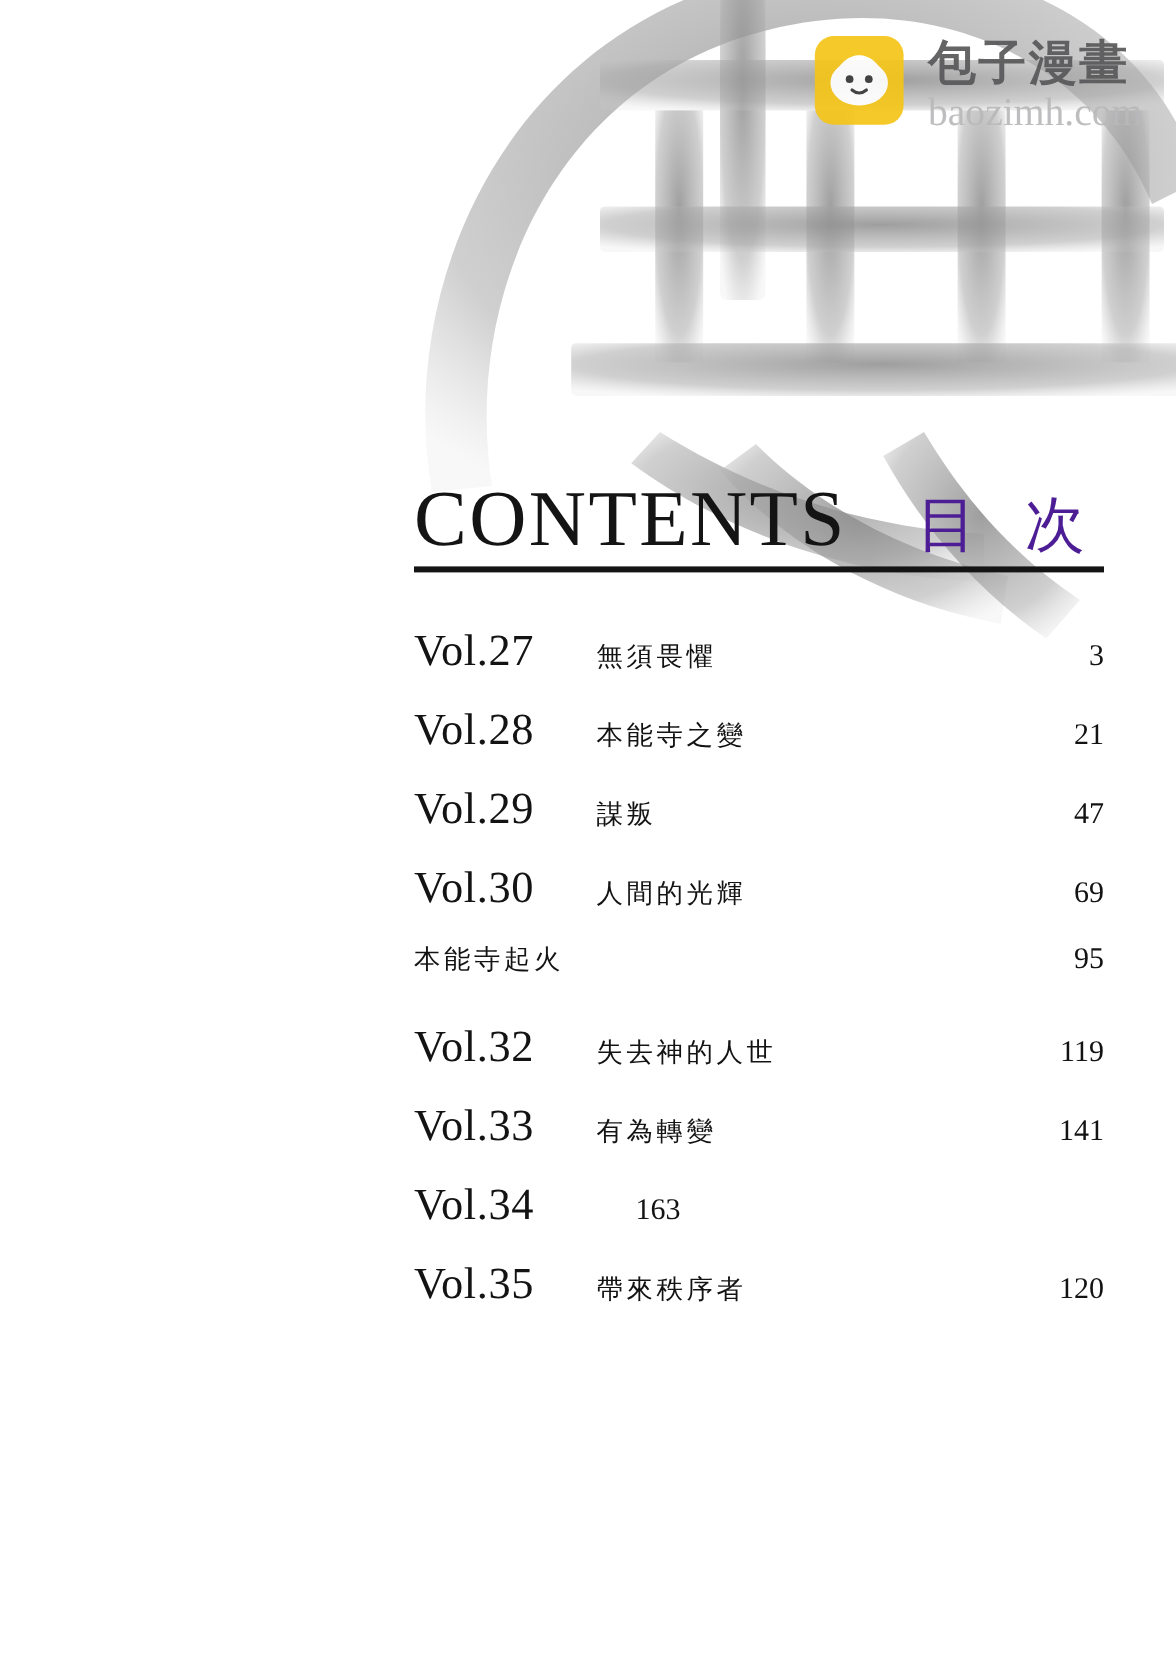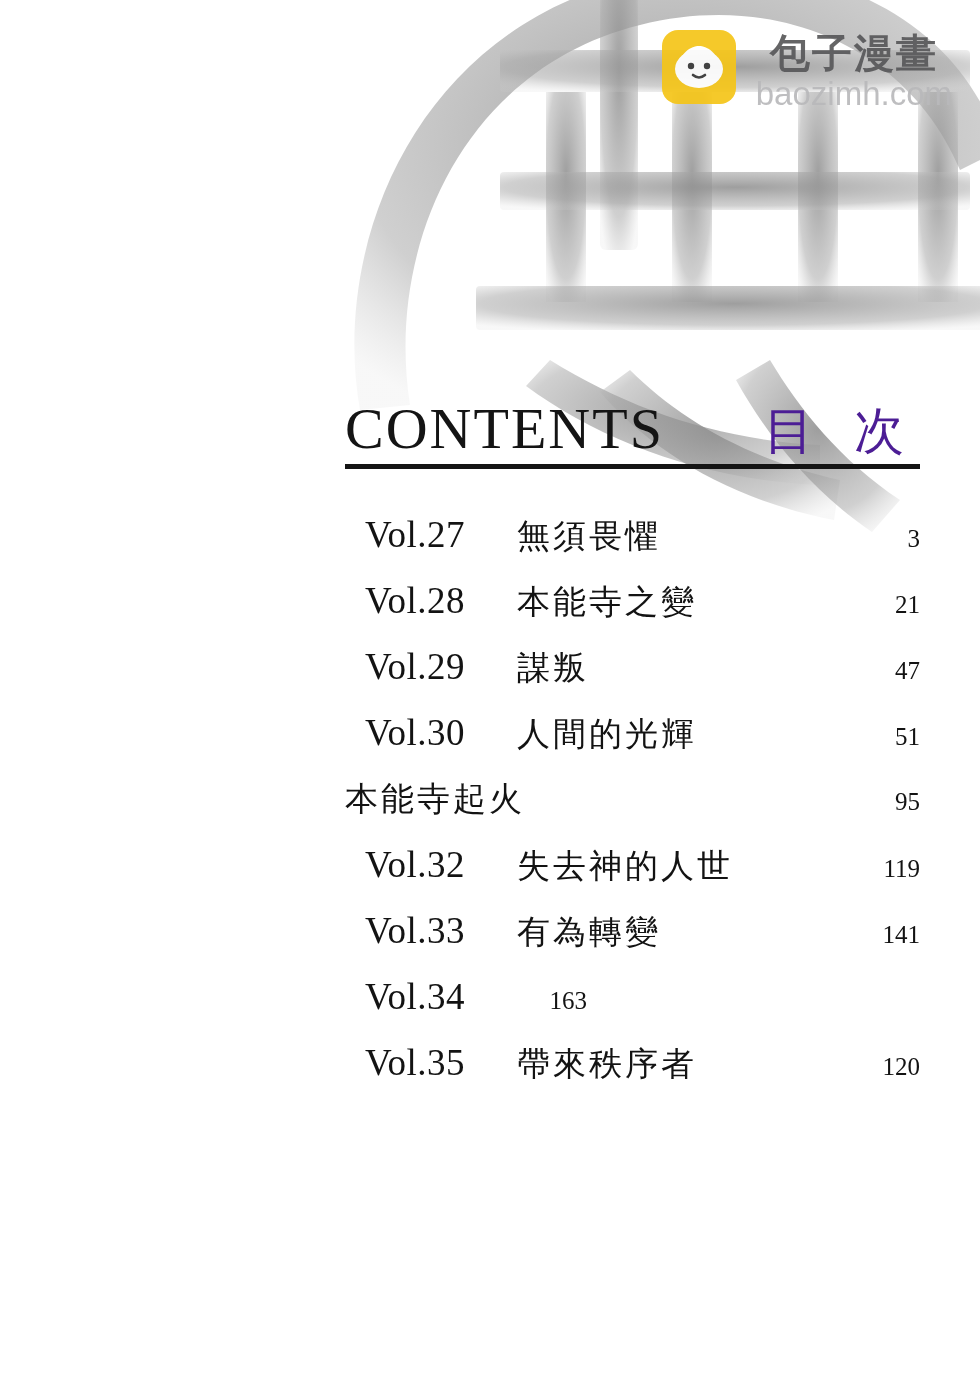--- a/index.html
+++ b/index.html
@@ -44,33 +44,32 @@
     border-radius: 16px;
     background: #f5c518;
     display: flex;
     align-items: center;
     justify-content: center;
     flex: none;
   }
   .wm-text-wrap {
     margin-left: 20px;
     margin-top: 2px;
-    text-align: center;
   }
   .wm-title {
     font-family: "DejaVu Sans", sans-serif;
     font-size: 40px;
     font-weight: bold;
     color: #58585a;
     letter-spacing: 2px;
     line-height: 1.05;
     white-space: nowrap;
   }
   .wm-sub {
-    font-family: Liberation Sans, sans-serif;
+    font-family: Liberation Serif, serif;
     font-size: 33px;
     color: #b9b9bb;
     letter-spacing: 0px;
     line-height: 1.1;
     margin-top: 2px;
     white-space: nowrap;
   }
 
   
   .contents {
@@ -83,21 +82,21 @@
   .contents-head {
     width: 575px;
     margin-left: 345px;
     display: flex;
     align-items: baseline;
     justify-content: space-between;
     padding-bottom: 4px;
   }
   .contents-title {
     font-family: "Liberation Serif", serif;
-    font-size: 58px;
+    font-size: 66px;
     letter-spacing: 2px;
     color: #141414;
     line-height: 1;
   }
   .contents-title-cjk {
     font-family: "DejaVu Serif", serif;
     font-size: 50px;
     letter-spacing: 12px;
     color: #4c1d95;
     line-height: 1;
@@ -121,25 +120,24 @@
     margin-left: 345px;
     height: 66px;
   }
   .toc-vol {
     font-family: "Liberation Serif", serif;
     font-size: 37px;
     letter-spacing: 0.5px;
     color: #131313;
     width: 152px;
     flex: none;
-    margin-left: 20px;
   }
   .toc-name {
     font-family: "DejaVu Serif", serif;
-    font-size: 33px;
+    font-size: 22px;
     letter-spacing: 3px;
     color: #131313;
     flex: 1 1 auto;
   }
   .toc-page {
     font-family: "Liberation Serif", serif;
     font-size: 25px;
     color: #131313;
     width: 70px;
     flex: none;
@@ -217,21 +215,21 @@
       <span class="toc-page">21</span>
     </div>
     <div class="toc-row">
       <span class="toc-vol">Vol.29</span>
       <span class="toc-name">謀叛</span>
       <span class="toc-page">47</span>
     </div>
     <div class="toc-row">
       <span class="toc-vol">Vol.30</span>
       <span class="toc-name">人間的光輝</span>
-      <span class="toc-page">51</span>
+      <span class="toc-page">69</span>
     </div>
     <div class="toc-row">
       <span class="toc-name">本能寺起火</span>
       <span class="toc-page">95</span>
     </div>
     <div class="toc-row">
       <span class="toc-vol">Vol.32</span>
       <span class="toc-name">失去神的人世</span>
       <span class="toc-page">119</span>
     </div>

